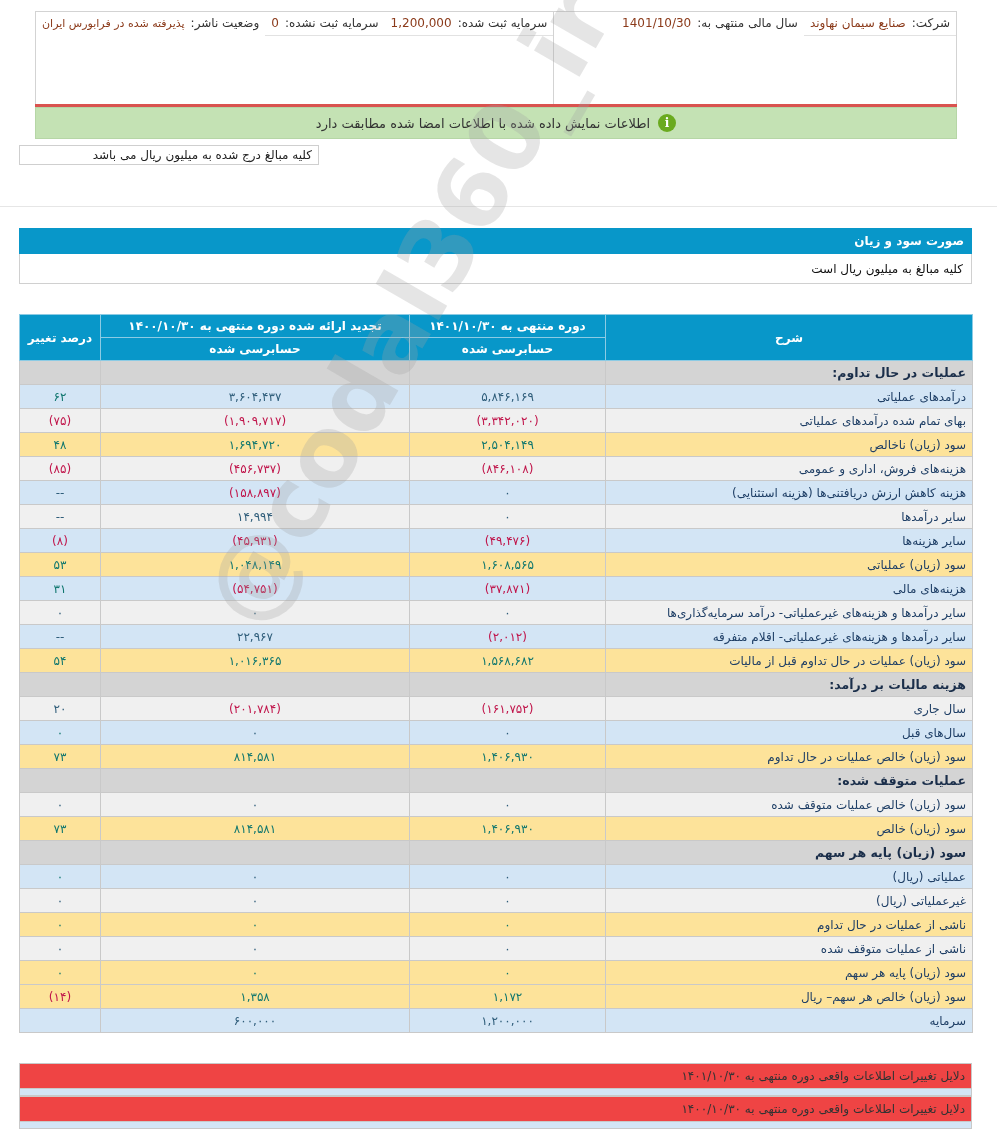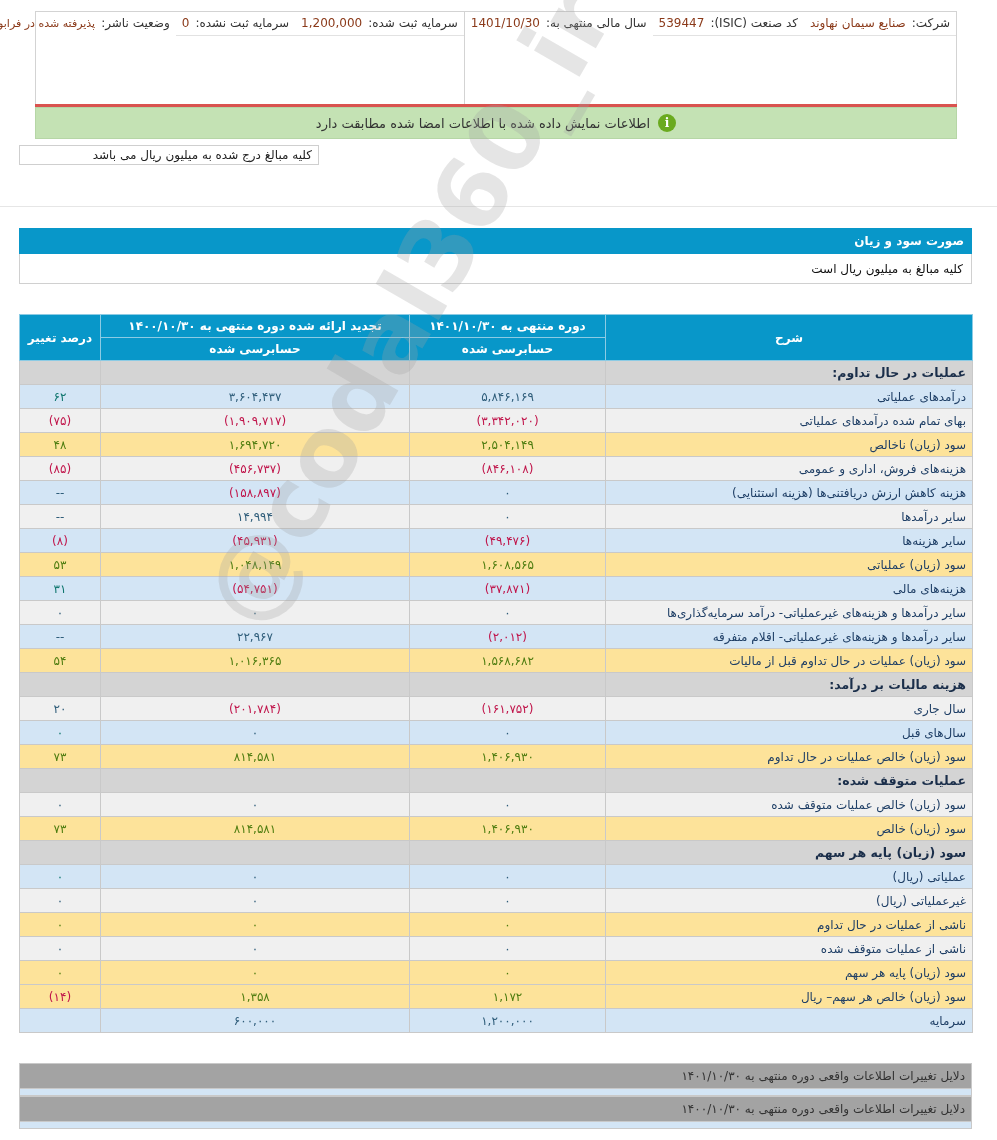--- a/index.html
+++ b/index.html
@@ -64,51 +64,48 @@
   .fin-table td {
     border: 1px solid #c9c9c9; height: 24px; font-size: 12px; white-space: nowrap; overflow: hidden;
   }
   .fin-table td.desc { text-align: right; padding-right: 6px; color: #1f3f66; }
   .fin-table td.num { text-align: center; color: #2f5d7a; }
   .fin-table td.num.neg { color: #c0144a; }
   .fin-table td.num.pos-teal { color: #0f766e; }
   .row-blue td { background: #d3e5f5; }
   .row-gray td { background: #f0f0f0; }
   .row-yellow td { background: #fde39a; }
-  .row-yellow td.num { color: #4d7c0f; }
+  .row-yellow td.num { color: #0f766e; }
   .row-yellow td.num.neg { color: #c0144a; }
   .row-section td { background: #d4d4d4; }
   .row-section td.desc { font-weight: bold; color: #1a2e4a; font-size: 12.5px; }
 
   
   .reason {
     position: absolute; left: 19px; width: 953px; direction: rtl;
     border: 1px solid #c9c9c9;
   }
-  .reason .r-title { background: #a3a3a3; height: 24px; line-height: 24px; padding-right: 6px; font-size: 12px; color: #333; }
+  .reason .r-title { background: #ef4444; height: 24px; line-height: 24px; padding-right: 6px; font-size: 12px; color: #333; }
   .reason .r-body { background: #d3e5f5; height: 7px; border-top: 1px solid #c9c9c9; }
 
   
   .watermark {
     position: absolute; left: 230px; top: 560px; transform: rotate(-60deg);
     font-size: 96px; font-weight: bold; color: rgba(160,160,160,0.28);
     font-family: "DejaVu Sans", sans-serif; white-space: nowrap; pointer-events: none;
     transform-origin: left center;
   }
 </style>
 </head>
 <body>
 
 <div class="info-grid">
   <div class="info-col right">
     <div class="info-cell">
       <span>شرکت:</span><span class="info-val">صنایع سیمان نهاوند</span>
-    </div>
-    <div class="info-cell">
-      <span>کد صنعت (ISIC):</span><span class="info-val">539447</span>
     </div>
     <div class="info-cell">
       <span>سال مالی منتهی به:</span><span class="info-val">1401/10/30</span>
     </div>
   </div>
   <div class="info-col">
     <div class="info-cell">
       <span>سرمایه ثبت شده:</span><span class="info-val">1,200,000</span>
     </div>
     <div class="info-cell">

